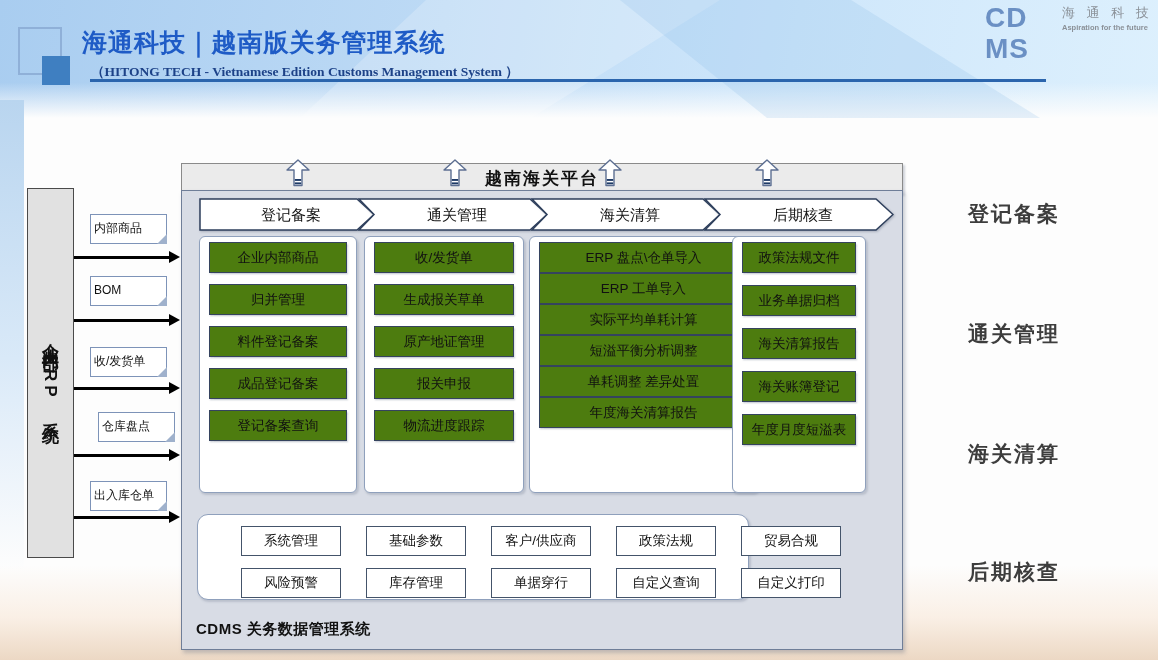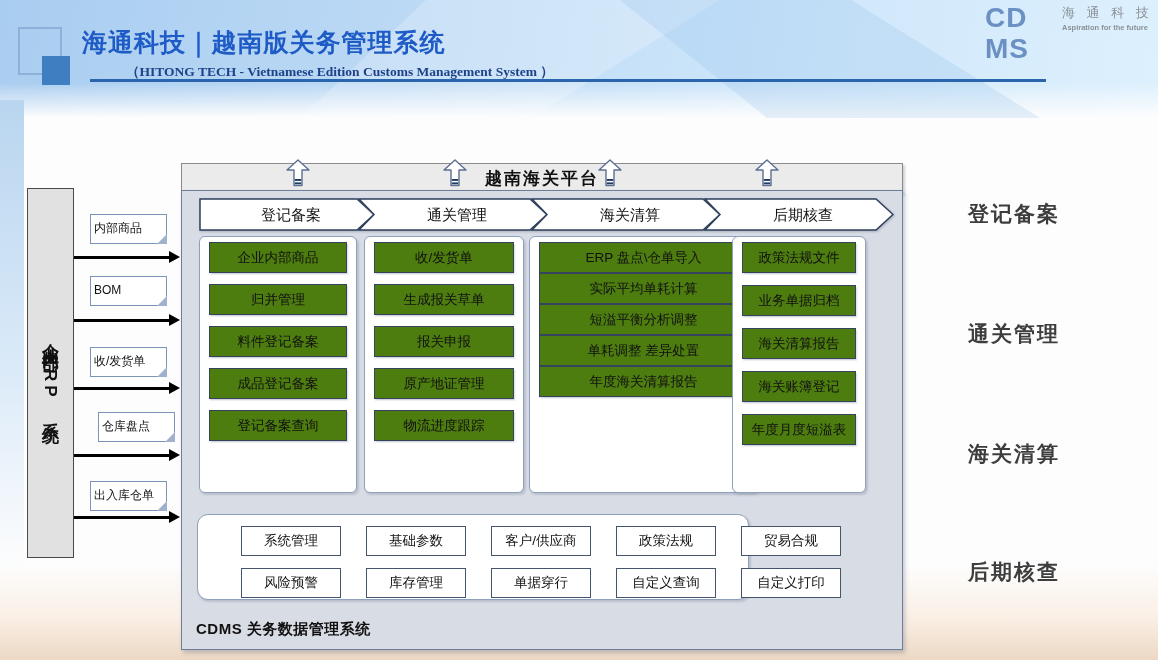--- a/index.html
+++ b/index.html
@@ -23,21 +23,21 @@
   .bottom-fade { position:absolute; left:0; bottom:0; width:1158px; height:95px;
     background:linear-gradient(180deg, rgba(247,230,214,0) 0%, rgba(246,223,201,0.45) 55%, #ecd8c4 100%); }
 
   
   .deco-square-outline { position:absolute; left:18px; top:27px; width:44px; height:48px;
     border:2px solid #8fb0d8; background:transparent; }
   .deco-square-fill { position:absolute; left:42px; top:56px; width:28px; height:29px; background:#3f7fc1; }
   .page-title { position:absolute; left:82px; top:26px; font-size:25px; font-weight:bold;
     color:#1e5bc6; letter-spacing:1px; white-space:nowrap; }
   .page-subtitle { position:absolute; left:91px; top:63px; font-family:"Liberation Serif", serif;
-    font-weight:bold; font-size:13.5px; color:#1d4288; white-space:nowrap;margin-left:35px; }
+    font-weight:bold; font-size:13.5px; color:#1d4288; white-space:nowrap; }
   .hdr-rule { position:absolute; left:90px; top:79px; width:956px; height:2.5px; background:#2b65ad; }
   .logo-cdms { position:absolute; left:985px; top:2px; width:64px; font-weight:bold; font-size:28px;
     line-height:31px; letter-spacing:1px; color:#6b90c4; word-break:break-all; }
   .logo-co { position:absolute; left:1062px; top:4px; width:96px; overflow:hidden; }
   .logo-co-name { font-size:13px; color:#8a9097; letter-spacing:4px; white-space:nowrap; }
   .logo-co-tag { font-size:7.5px; font-weight:bold; color:#8a9097; white-space:nowrap; margin-top:1px; }
 
   
   .platform-bar { position:absolute; left:181px; top:127px; width:722px; height:31px;
     background:#ebebeb; border:1.5px solid #8a8a8a; box-shadow:1.5px 2px 2px rgba(120,130,150,.35);
@@ -174,26 +174,27 @@
       <div class="proc-col" style="left: 199px; width: 158px; row-gap: 11px;">
         <div class="ibox">企业内部商品</div>
         <div class="ibox">归并管理</div>
         <div class="ibox">料件登记备案</div>
         <div class="ibox">成品登记备案</div>
         <div class="ibox">登记备案查询</div>
       </div>
       <div class="proc-col" style="left: 364px; width: 160px; row-gap: 11px;">
         <div class="ibox">收/发货单</div>
         <div class="ibox">生成报关草单</div>
+        <div class="ibox">原产地证管理</div>
         <div class="ibox">报关申报</div>
-        <div class="ibox">原产地证管理</div>
         <div class="ibox">物流进度跟踪</div>
       </div>
       <div class="proc-col" style="left: 529px; width: 229px; ">
         <div class="ibox">ERP 盘点\仓单导入</div>
+        <div class="ibox">ERP 工单导入</div>
         <div class="ibox">实际平均单耗计算</div>
         <div class="ibox">短溢平衡分析调整</div>
         <div class="ibox">单耗调整 差异处置</div>
         <div class="ibox">年度海关清算报告</div>
       </div>
       <div class="proc-col" style="left: 732px; width: 134px; row-gap: 12px;">
         <div class="ibox">政策法规文件</div>
         <div class="ibox">业务单据归档</div>
         <div class="ibox">海关清算报告</div>
         <div class="ibox">海关账簿登记</div>

